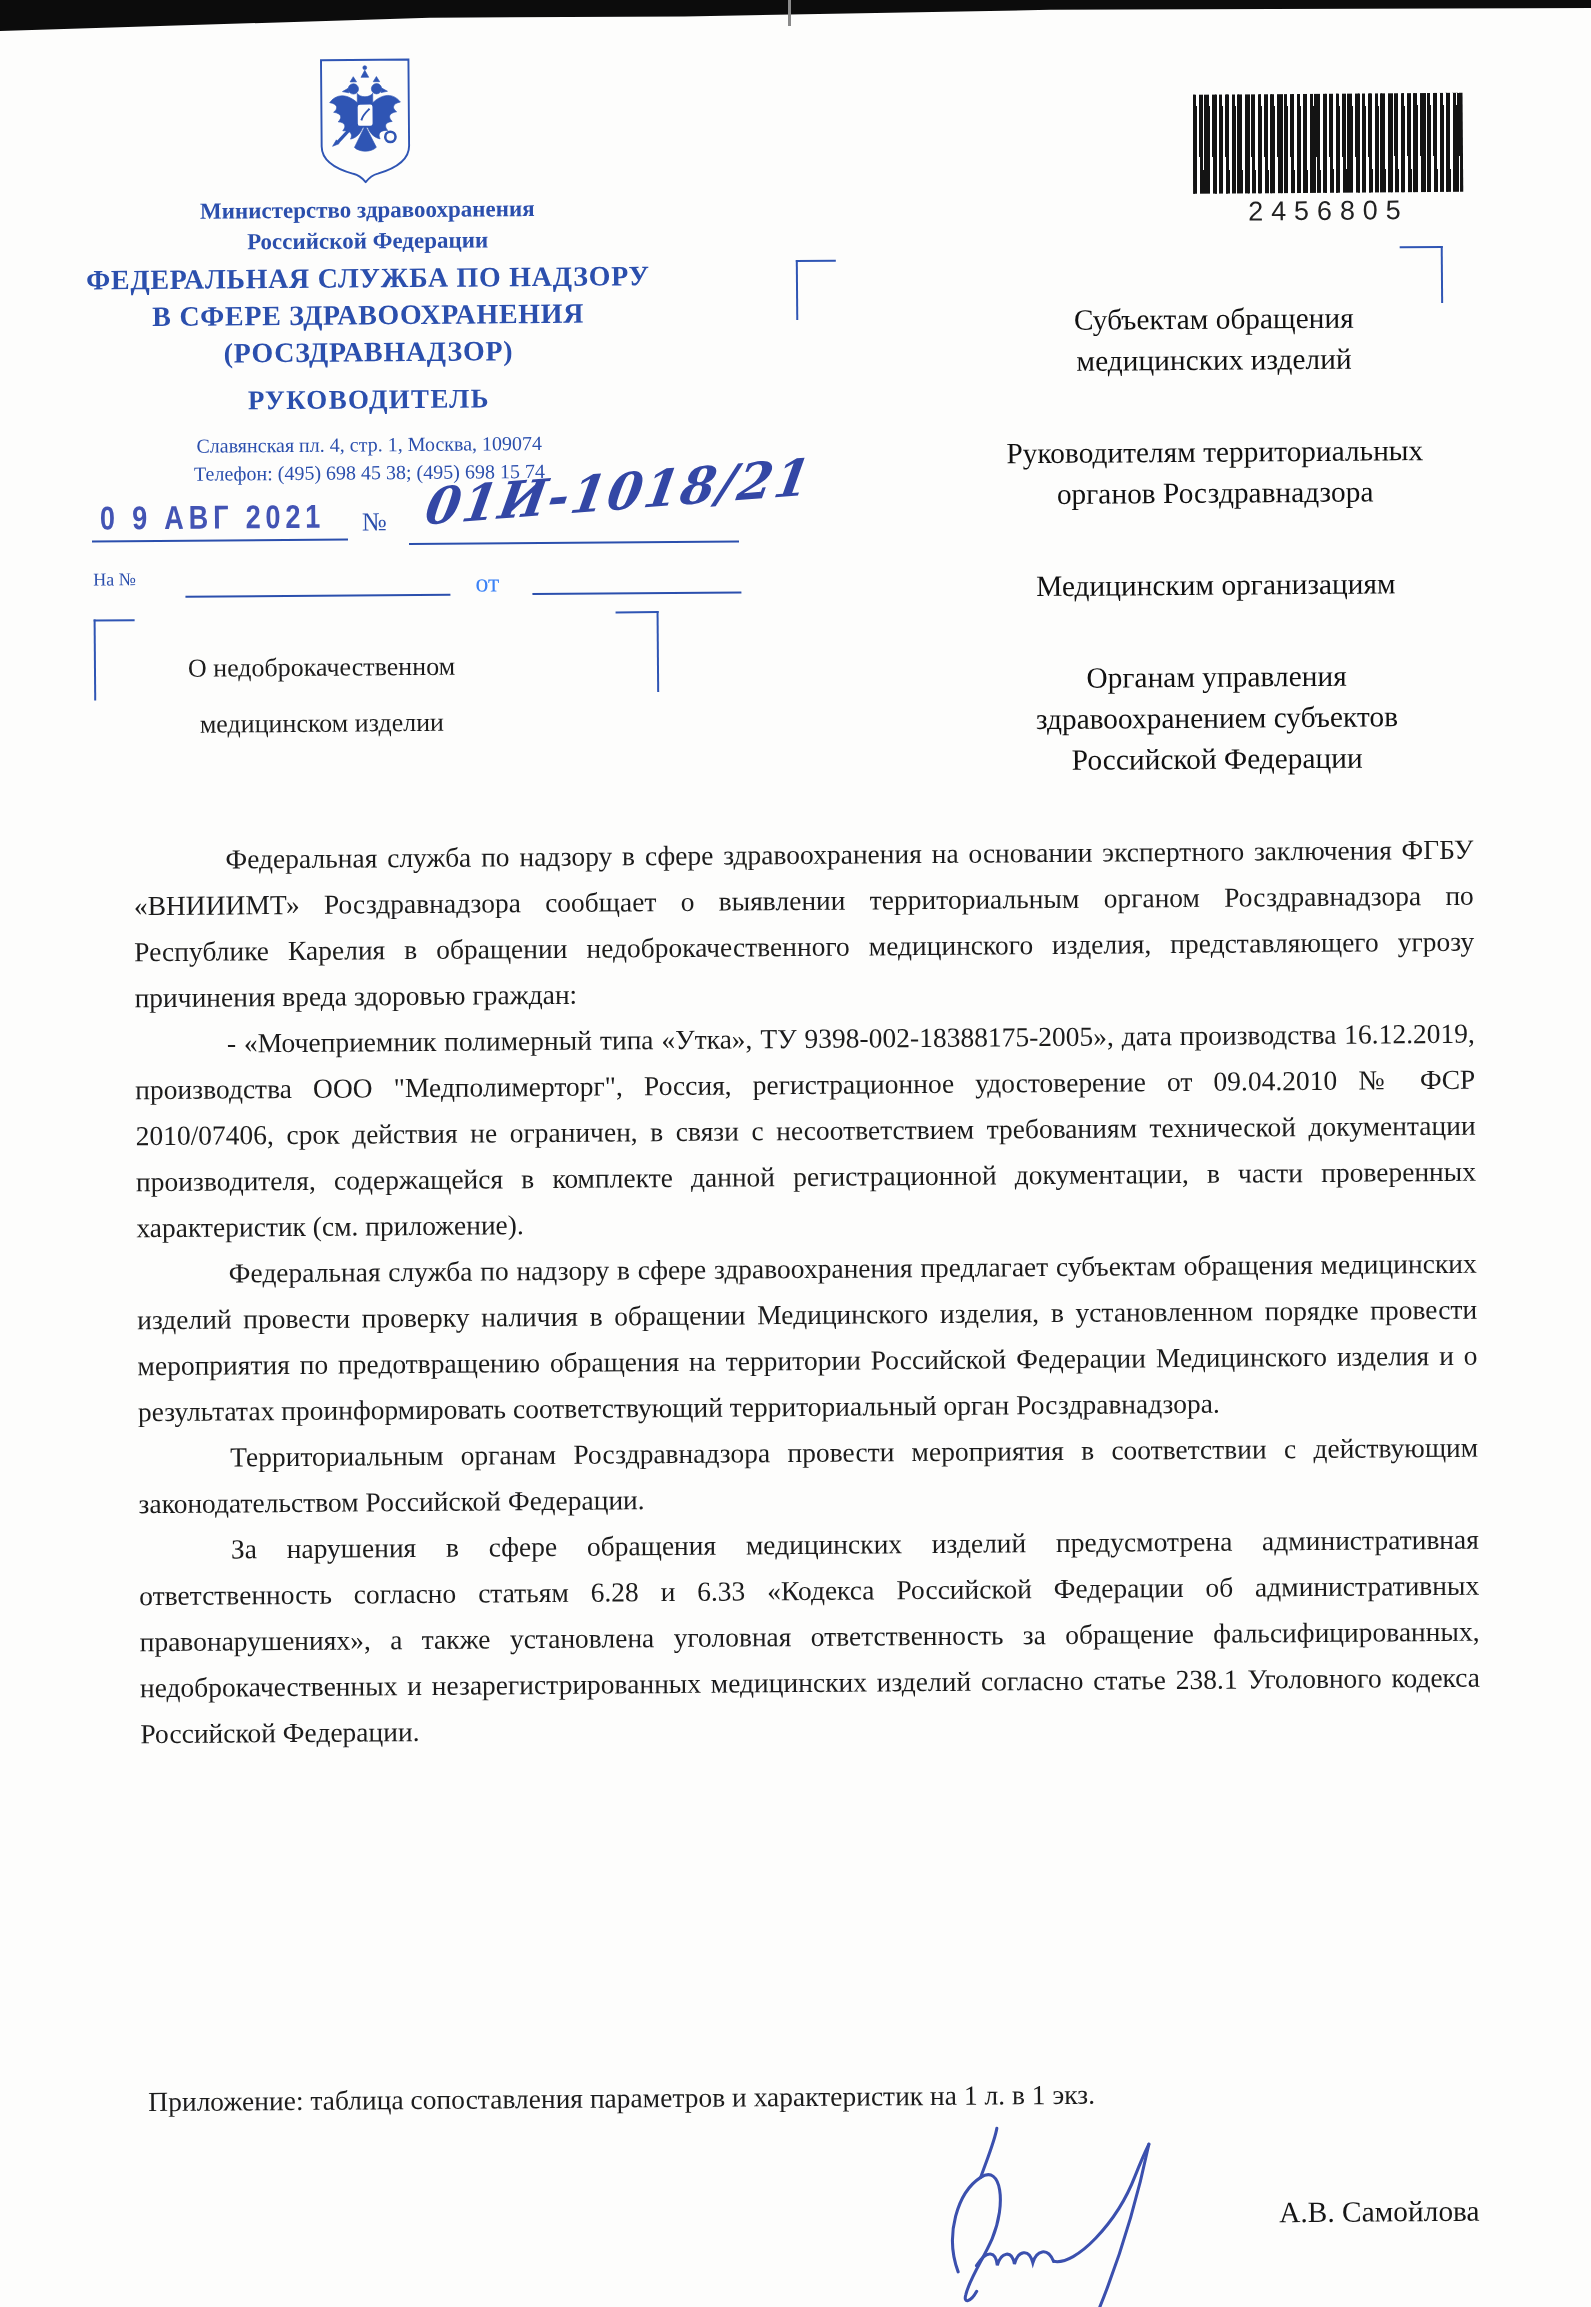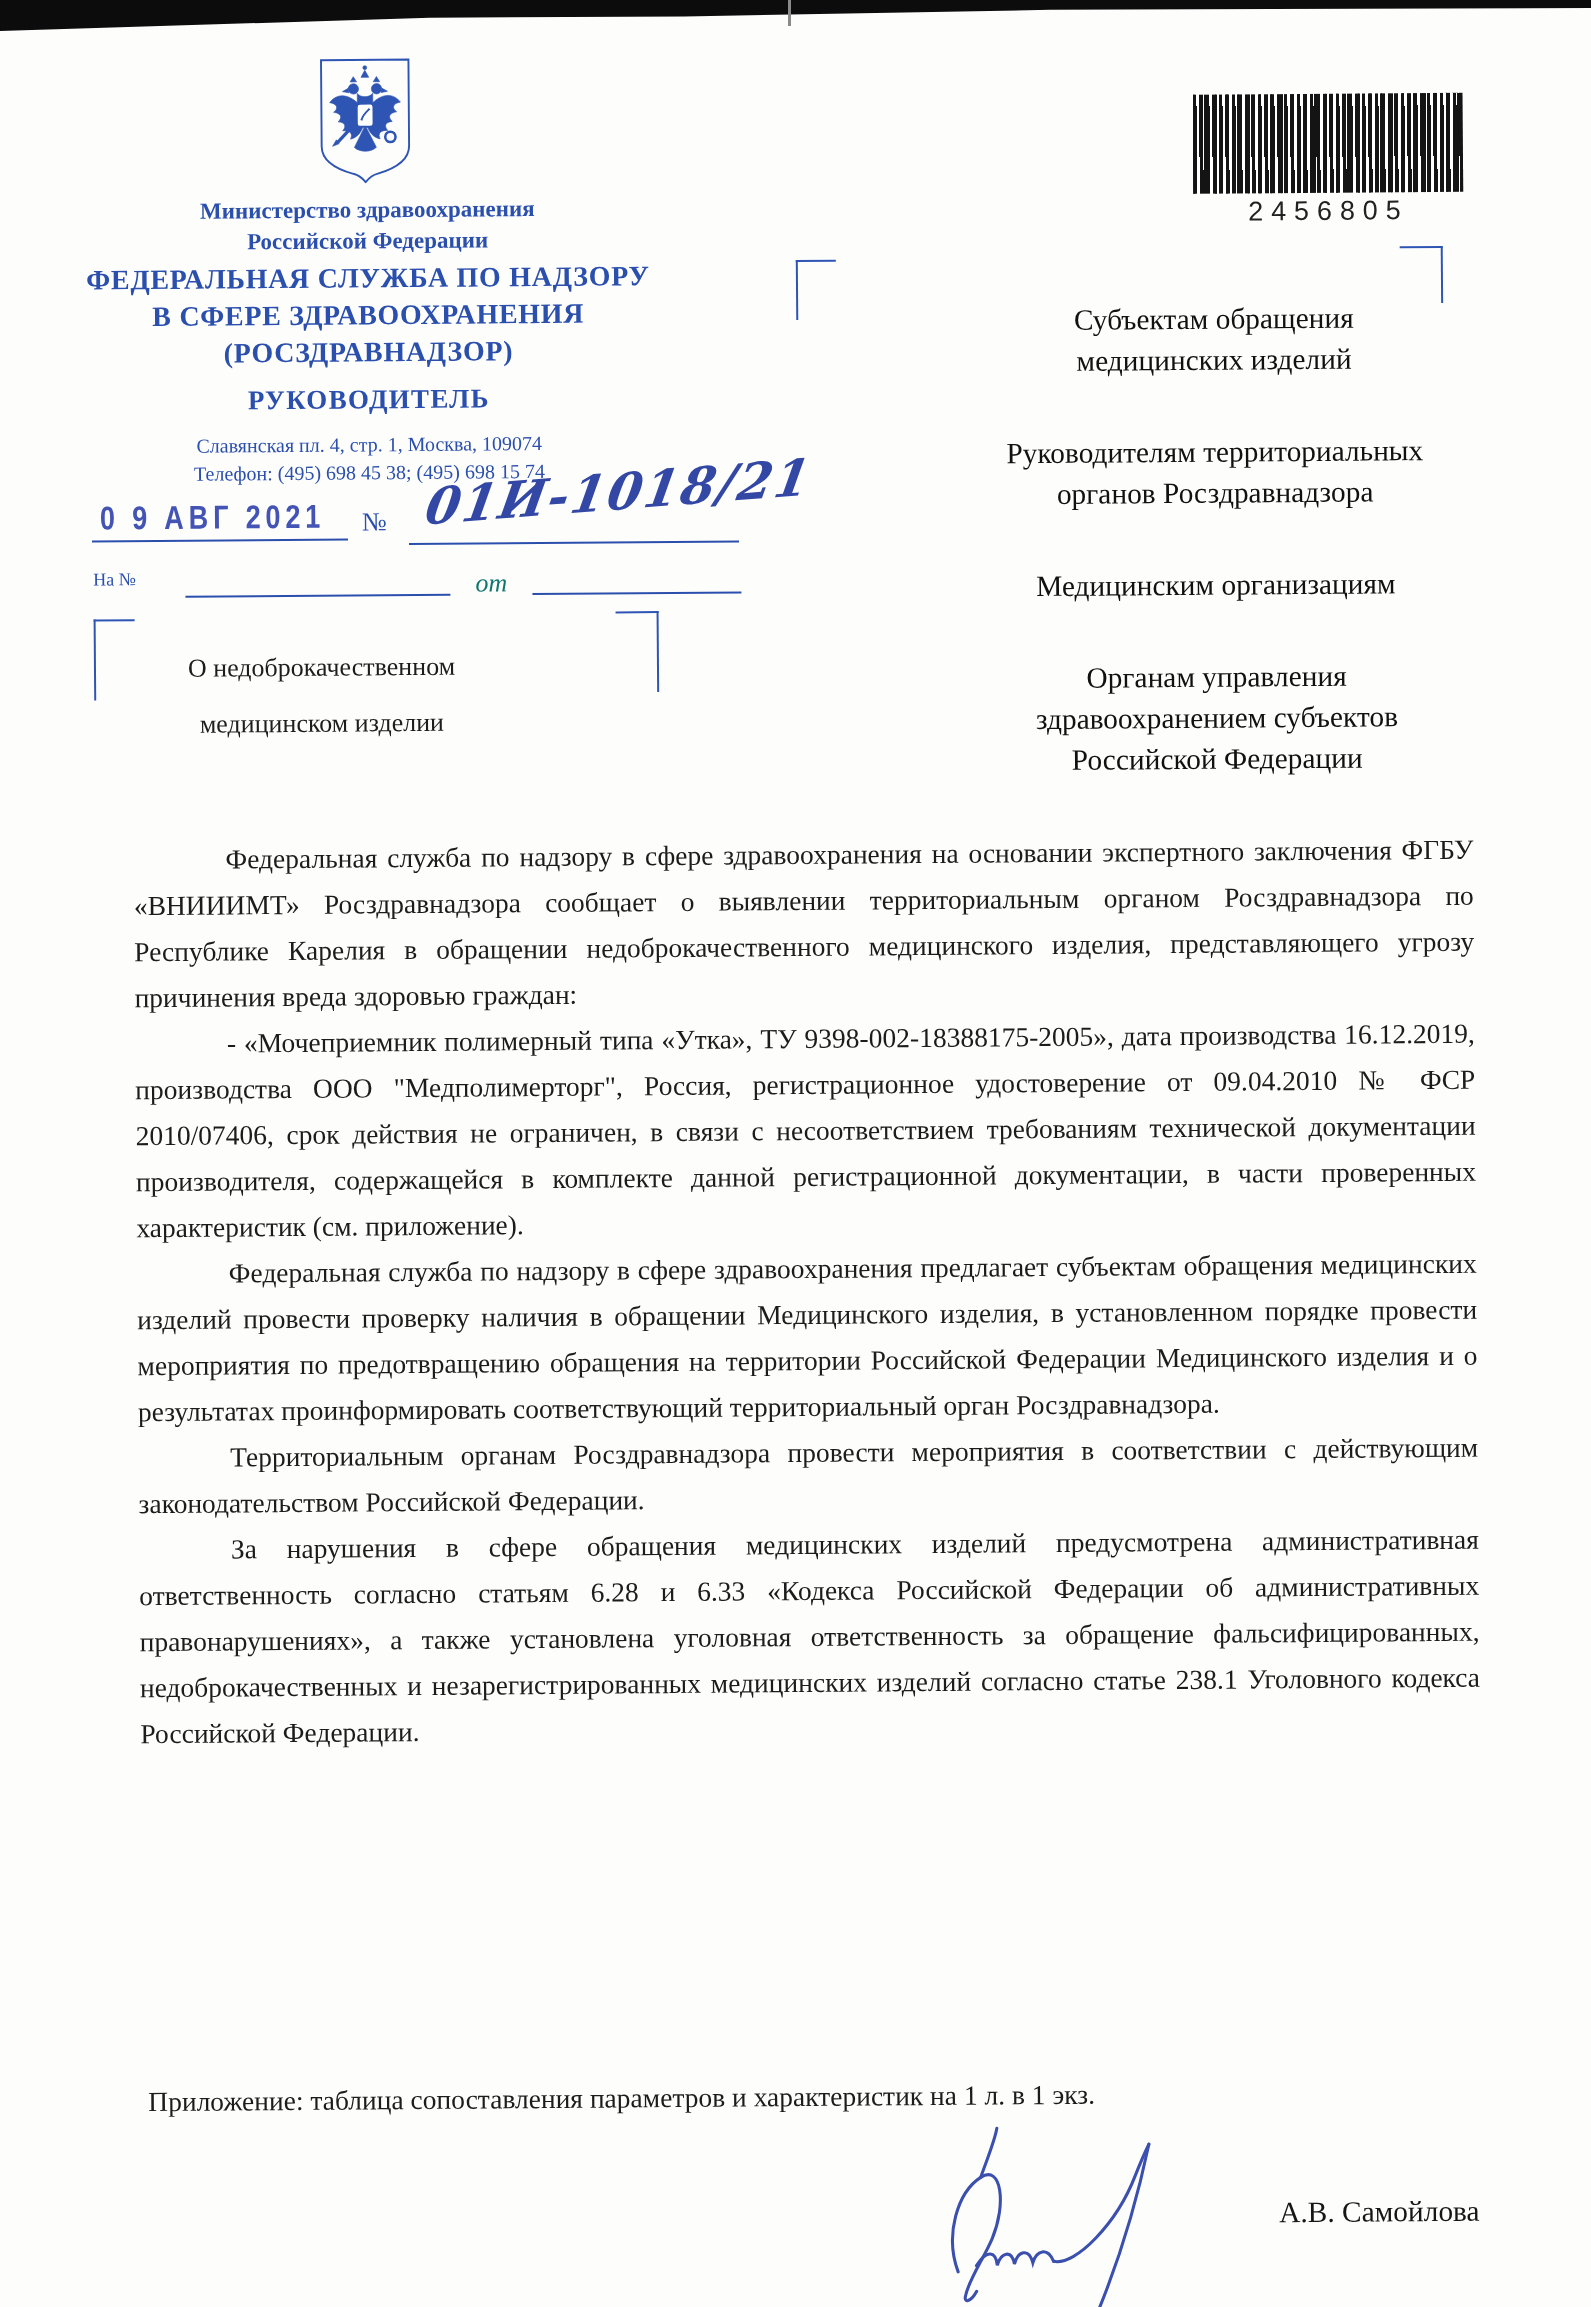--- a/index.html
+++ b/index.html
@@ -68,21 +68,21 @@
   .num-label{position:absolute;left:365px;top:504px;font-size:26px;color:#2b4fad;}
   .handwritten{
     position:absolute;left:429px;top:463px;width:327px;
     font-family:"DejaVu Serif",serif;font-style:italic;font-weight:bold;
     font-size:50px;color:#3347a5;letter-spacing:2px;
     transform:rotate(-4deg) skewX(-14deg);white-space:nowrap;
   }
   .rule-num{left:412px;top:540px;width:330px;}
   .reply-label{position:absolute;left:96px;top:564px;font-size:18px;color:#2b4fad;}
   .rule-reply1{left:188px;top:591px;width:265px;}
-  .reply-from{position:absolute;left:478px;top:566px;font-size:26px;color:#0f766e;font-style:italic;}
+  .reply-from{position:absolute;left:478px;top:566px;font-size:26px;color:#3b82f6;}
   .rule-reply2{left:535px;top:591px;width:209px;}
   
   .bracket{position:absolute;border-color:#2f55b4;border-style:solid;border-width:0;}
   .bk-tl{border-top-width:2.6px;border-left-width:2.6px;}
   .bk-tr{border-top-width:2.6px;border-right-width:2.6px;}
   .subj-bk-l{left:96px;top:614px;width:39px;height:79px;}
   .subj-bk-r{left:618px;top:610px;width:41px;height:79px;}
   .rcpt-bk-l{left:801px;top:260px;width:38px;height:58px;}
   .rcpt-bk-r{left:1405px;top:251px;width:41px;height:55px;}
   

